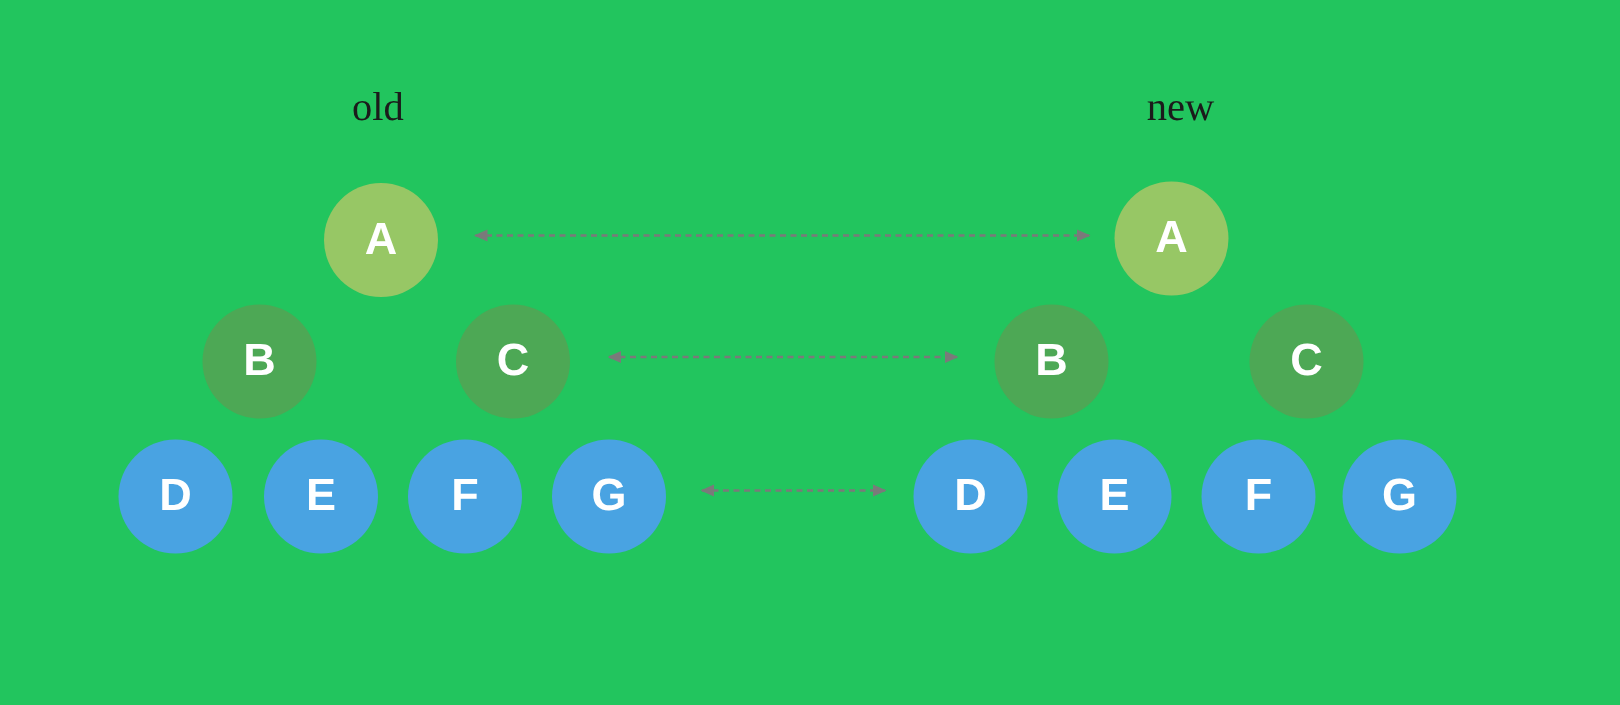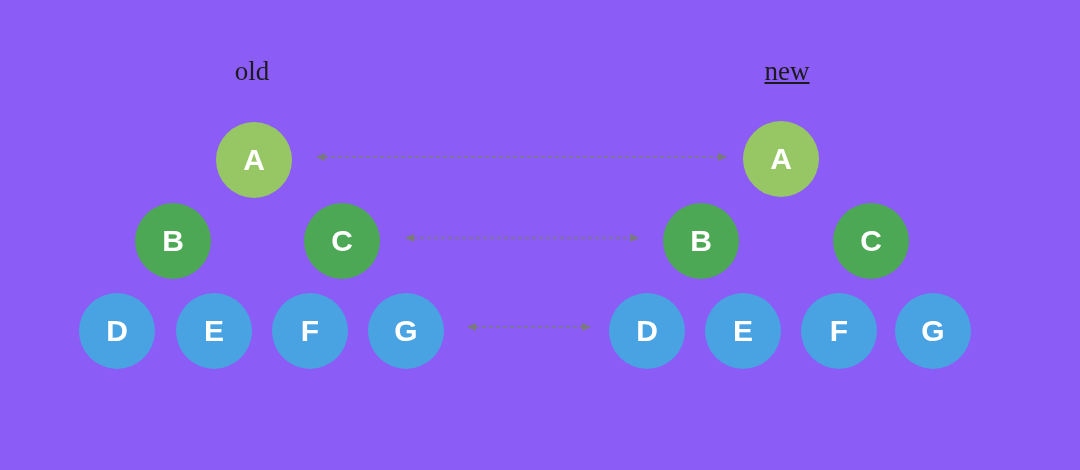--- a/index.html
+++ b/index.html
@@ -10,21 +10,21 @@
     width: 1080px;
     height: 470px;
     background: #ffffff;
     font-family: "Liberation Sans", sans-serif;
     overflow: hidden;
   }
   .canvas {
     position: relative;
     width: 1080px;
     height: 470px;
-    background: #8b5cf6;
+    background: #22c55e;
   }
   .tree-label {
     position: absolute;
     transform: translate(-50%, 0);
     font-family: "Liberation Serif", serif;
     font-size: 27px;
     line-height: 1.1;
     color: #1b1b1b;
     white-space: nowrap;
   }
@@ -55,21 +55,21 @@
     stroke-width: 1.7;
     stroke-dasharray: 4 3;
   }
 </style>
 </head>
 <body style="background: rgb(255, 255, 255);">
 
 <div class="canvas">
 
   <div class="tree-label" style="left: 252px; top: 57px; color: rgb(27, 27, 27);">old</div>
-  <div class="tree-label" style="left: 787px; top: 57px; color: rgb(27, 27, 27); text-decoration: underline;">new</div>
+  <div class="tree-label" style="left: 787px; top: 57px; color: rgb(27, 27, 27);">new</div>
 
   <svg class="arrows" viewBox="0 0 1080 470" xmlns="http://www.w3.org/2000/svg">
     <defs>
       <marker id="ah-right" markerWidth="10" markerHeight="10" refX="8" refY="5" markerUnits="userSpaceOnUse" orient="0">
         <path d="M0,1 L9,5 L0,9 Z" fill="#7a7a7a"></path>
       </marker>
       <marker id="ah-left" markerWidth="10" markerHeight="10" refX="2" refY="5" markerUnits="userSpaceOnUse" orient="0">
         <path d="M10,1 L1,5 L10,9 Z" fill="#7a7a7a"></path>
       </marker>
     </defs>

